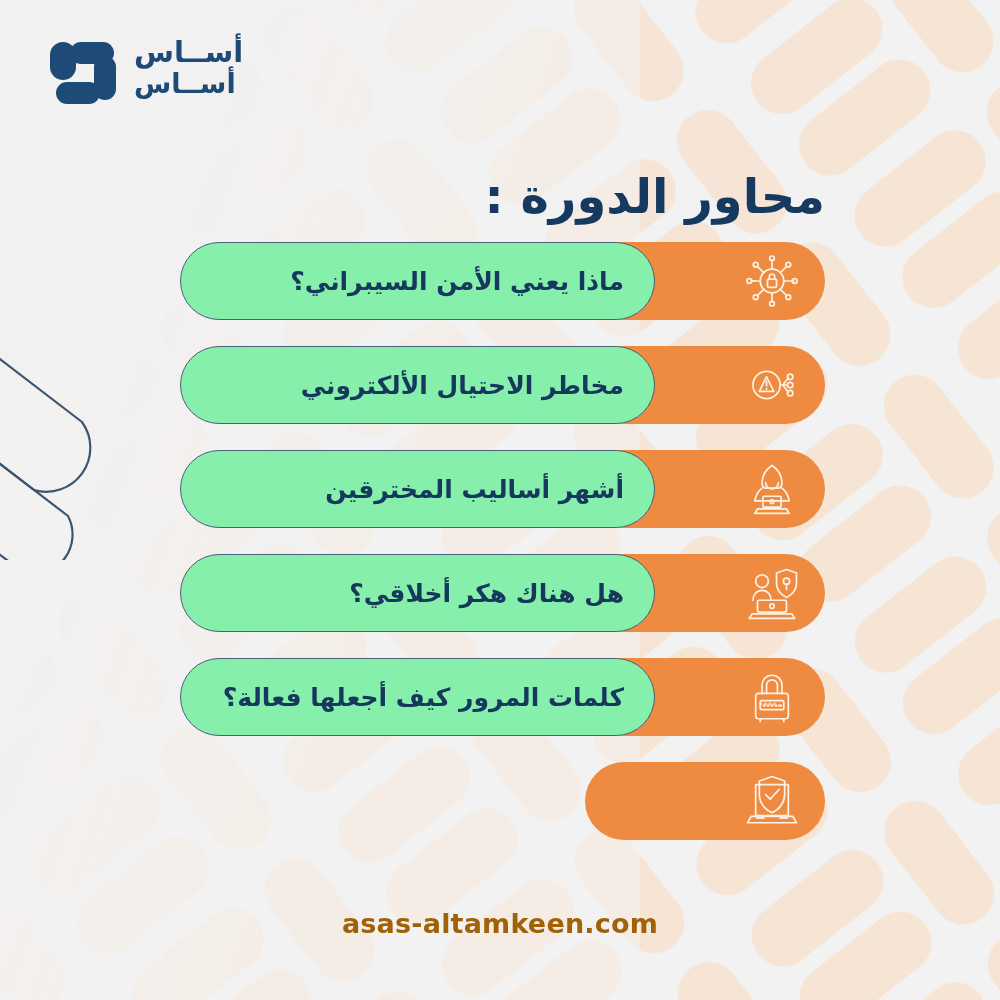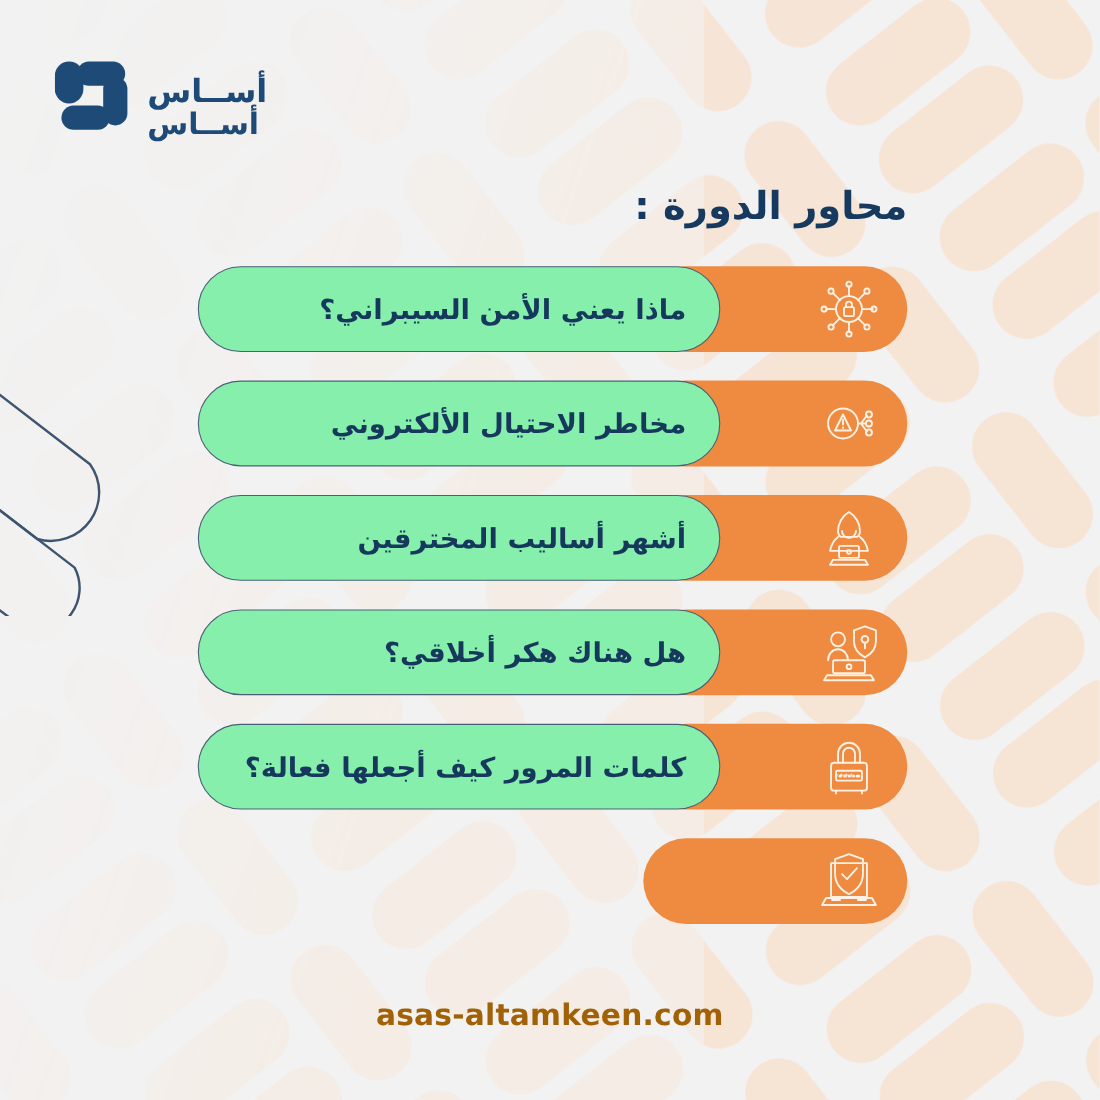--- a/index.html
+++ b/index.html
@@ -12,33 +12,33 @@
   #poster{position:absolute;inset:0;width:1000px;height:1000px;overflow:hidden;background:#f2f2f2;}
 
   
   .wm-layer{position:absolute;inset:0;pointer-events:none;}
   .wm-svg{position:absolute;top:0;left:0;width:1000px;height:1000px;}
 
   
   .deco-left{position:absolute;left:-58px;top:330px;width:220px;height:230px;pointer-events:none;}
 
   
-  .logo{position:absolute;left:50px;top:38px;width:200px;height:90px;display:flex;align-items:flex-end;gap:14px;flex-direction:row-reverse;}
+  .logo{position:absolute;left:50px;top:38px;width:200px;height:90px;display:flex;align-items:flex-start;gap:14px;flex-direction:row-reverse;}
   .logo-mark{width:70px;height:76px;flex:0 0 auto;}
   .logo-words{display:flex;flex-direction:column;align-items:flex-end;justify-content:center;line-height:1.02;}
   .logo-words .l1,.logo-words .l2{
     color:#1d4a77;font-weight:700;font-size:29px;letter-spacing:0px;
     white-space:nowrap;
   }
   .logo-words .l2{font-size:27px;margin-top:2px;}
 
   
   .title{
     position:absolute;right:175px;top:168px;
-    color:#163a5f;font-size:35px;font-weight:700;
+    color:#163a5f;font-size:48px;font-weight:700;
     white-space:nowrap;text-align:right;
     letter-spacing:0px;
   }
 
   
   .rows{position:absolute;left:180px;top:242px;width:645px;height:620px;}
   .row{position:absolute;left:0;width:645px;height:78px;}
 
   .row .orange{
     position:absolute;right:0;top:0;width:240px;height:78px;

